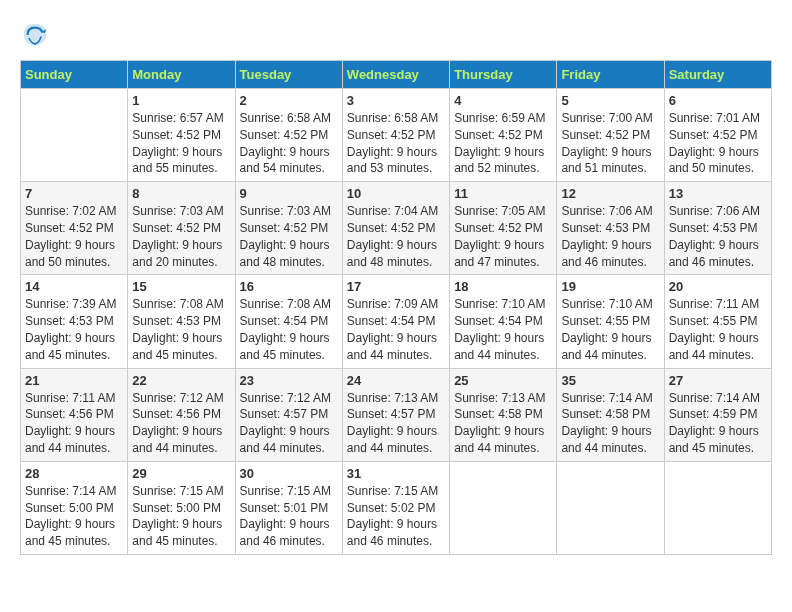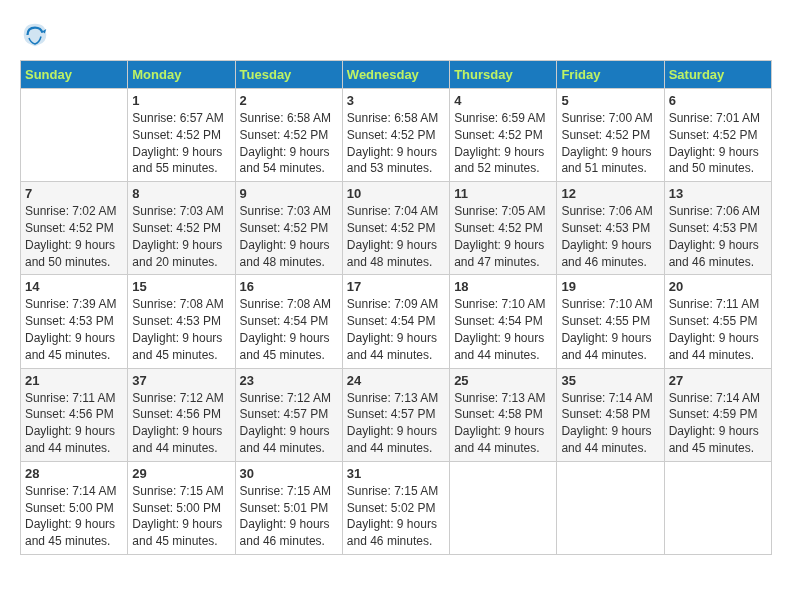--- a/index.html
+++ b/index.html
@@ -295,21 +295,21 @@
       <tr>
         <td>
           <div class="day-number">21</div>
           <div class="day-info">
             <div>Sunrise: 7:11 AM</div>
             <div>Sunset: 4:56 PM</div>
             <div>Daylight: 9 hours and 44 minutes.</div>
           </div>
         </td>
         <td>
-          <div class="day-number">37</div>
+          <div class="day-number">22</div>
           <div class="day-info">
             <div>Sunrise: 7:12 AM</div>
             <div>Sunset: 4:56 PM</div>
             <div>Daylight: 9 hours and 44 minutes.</div>
           </div>
         </td>
         <td>
           <div class="day-number">23</div>
           <div class="day-info">
             <div>Sunrise: 7:12 AM</div>

